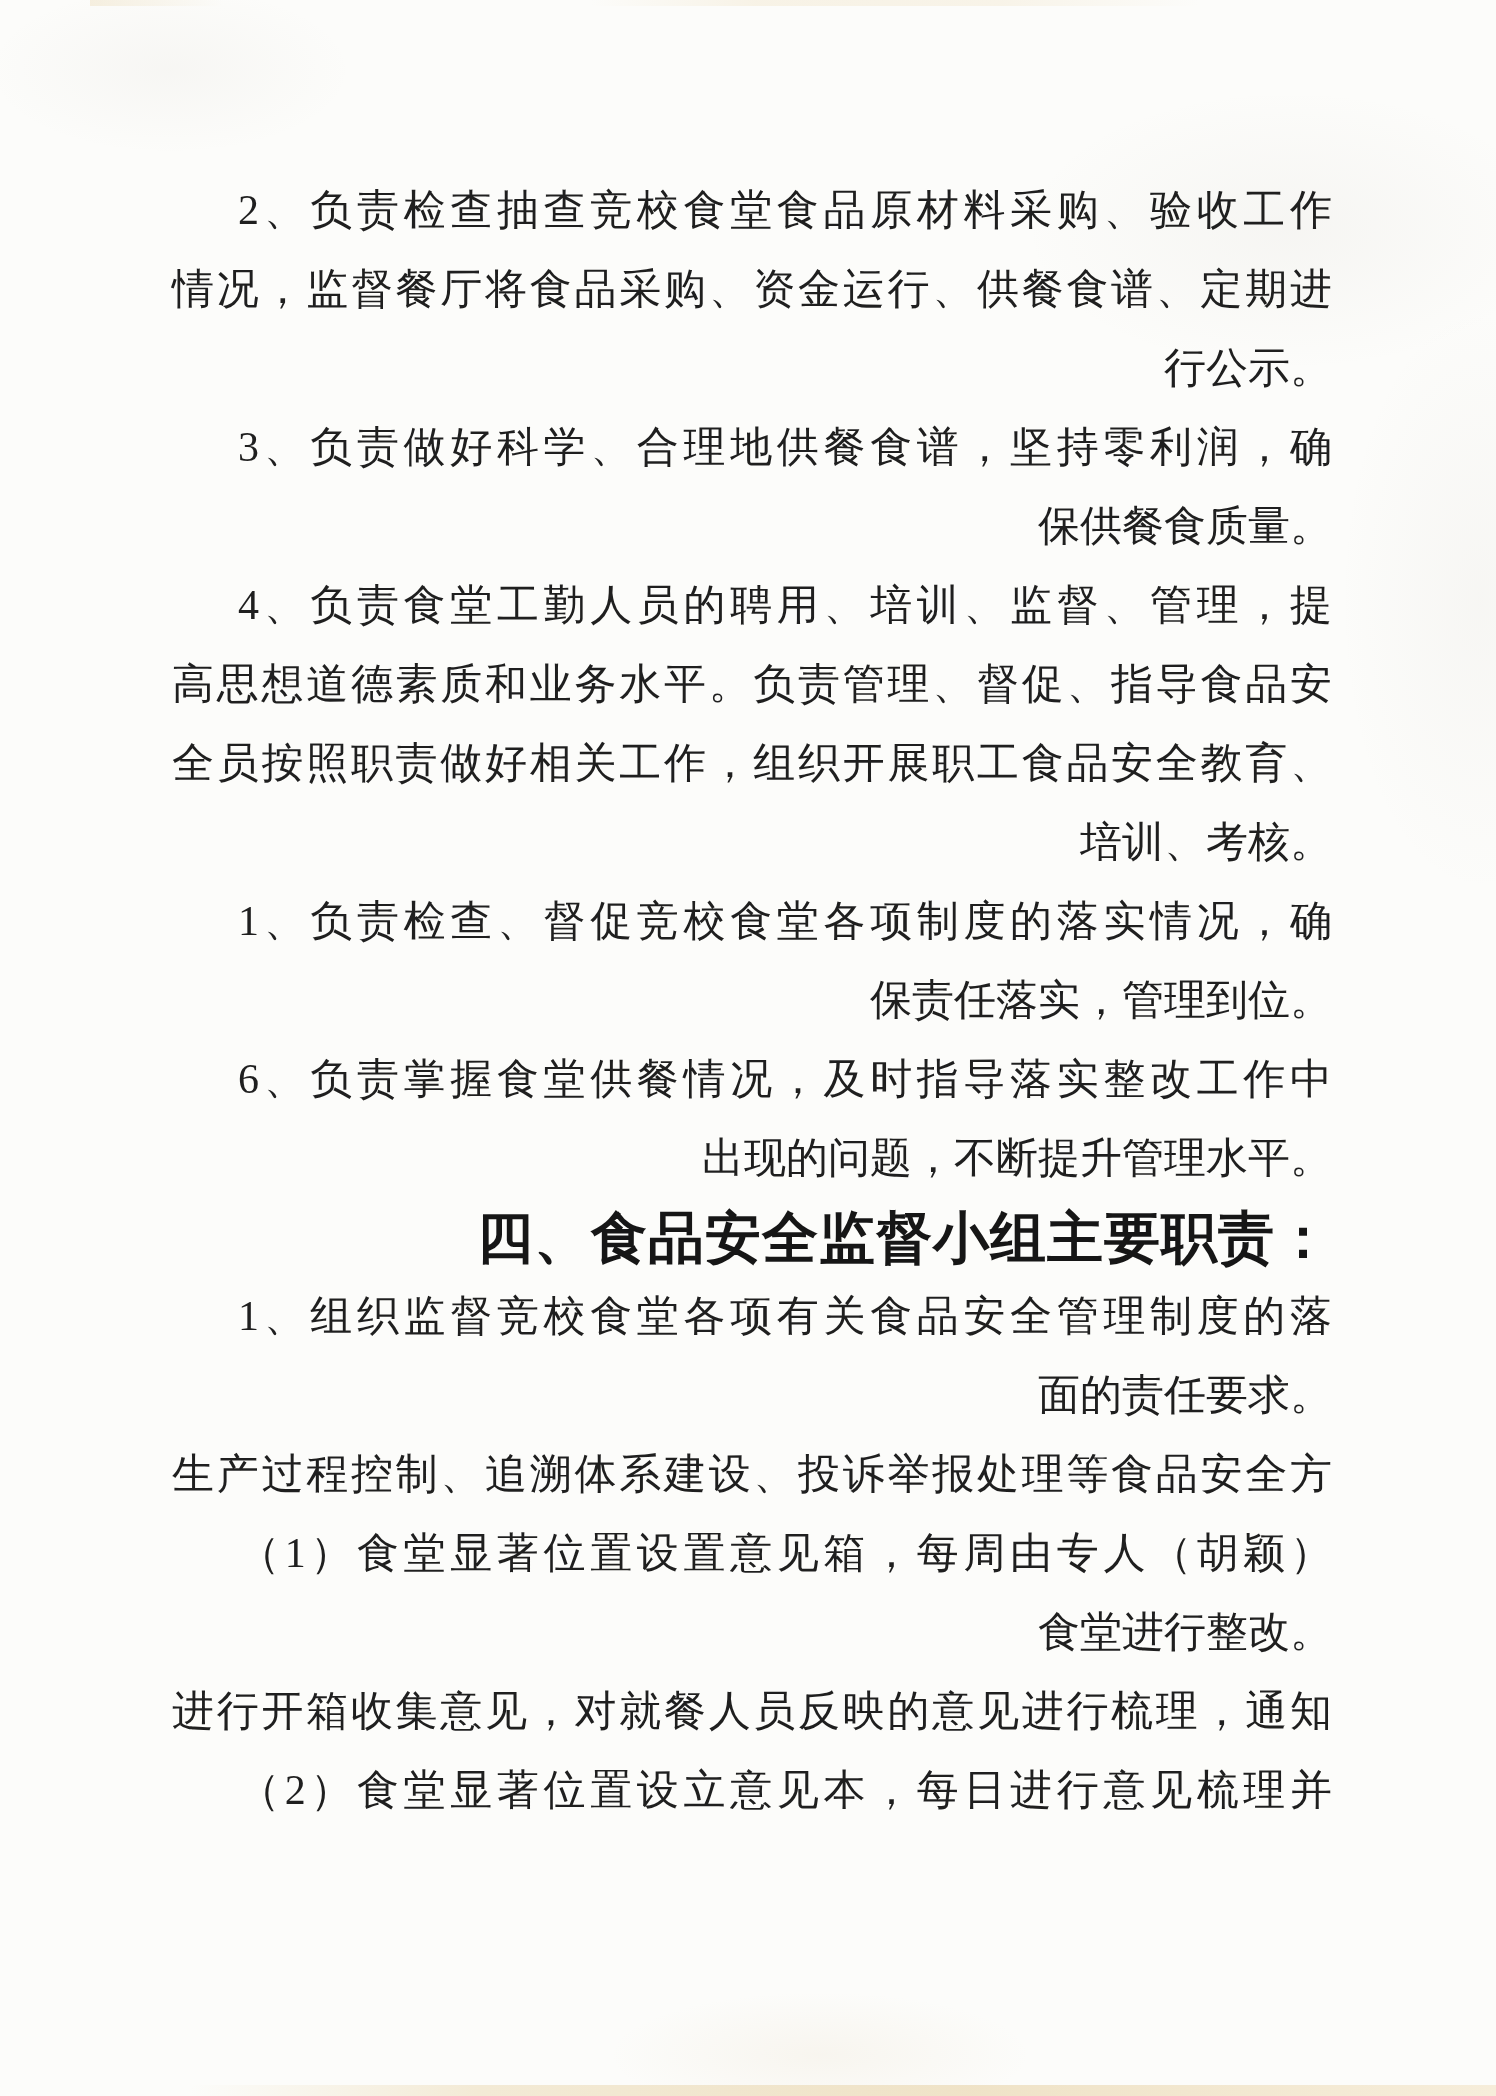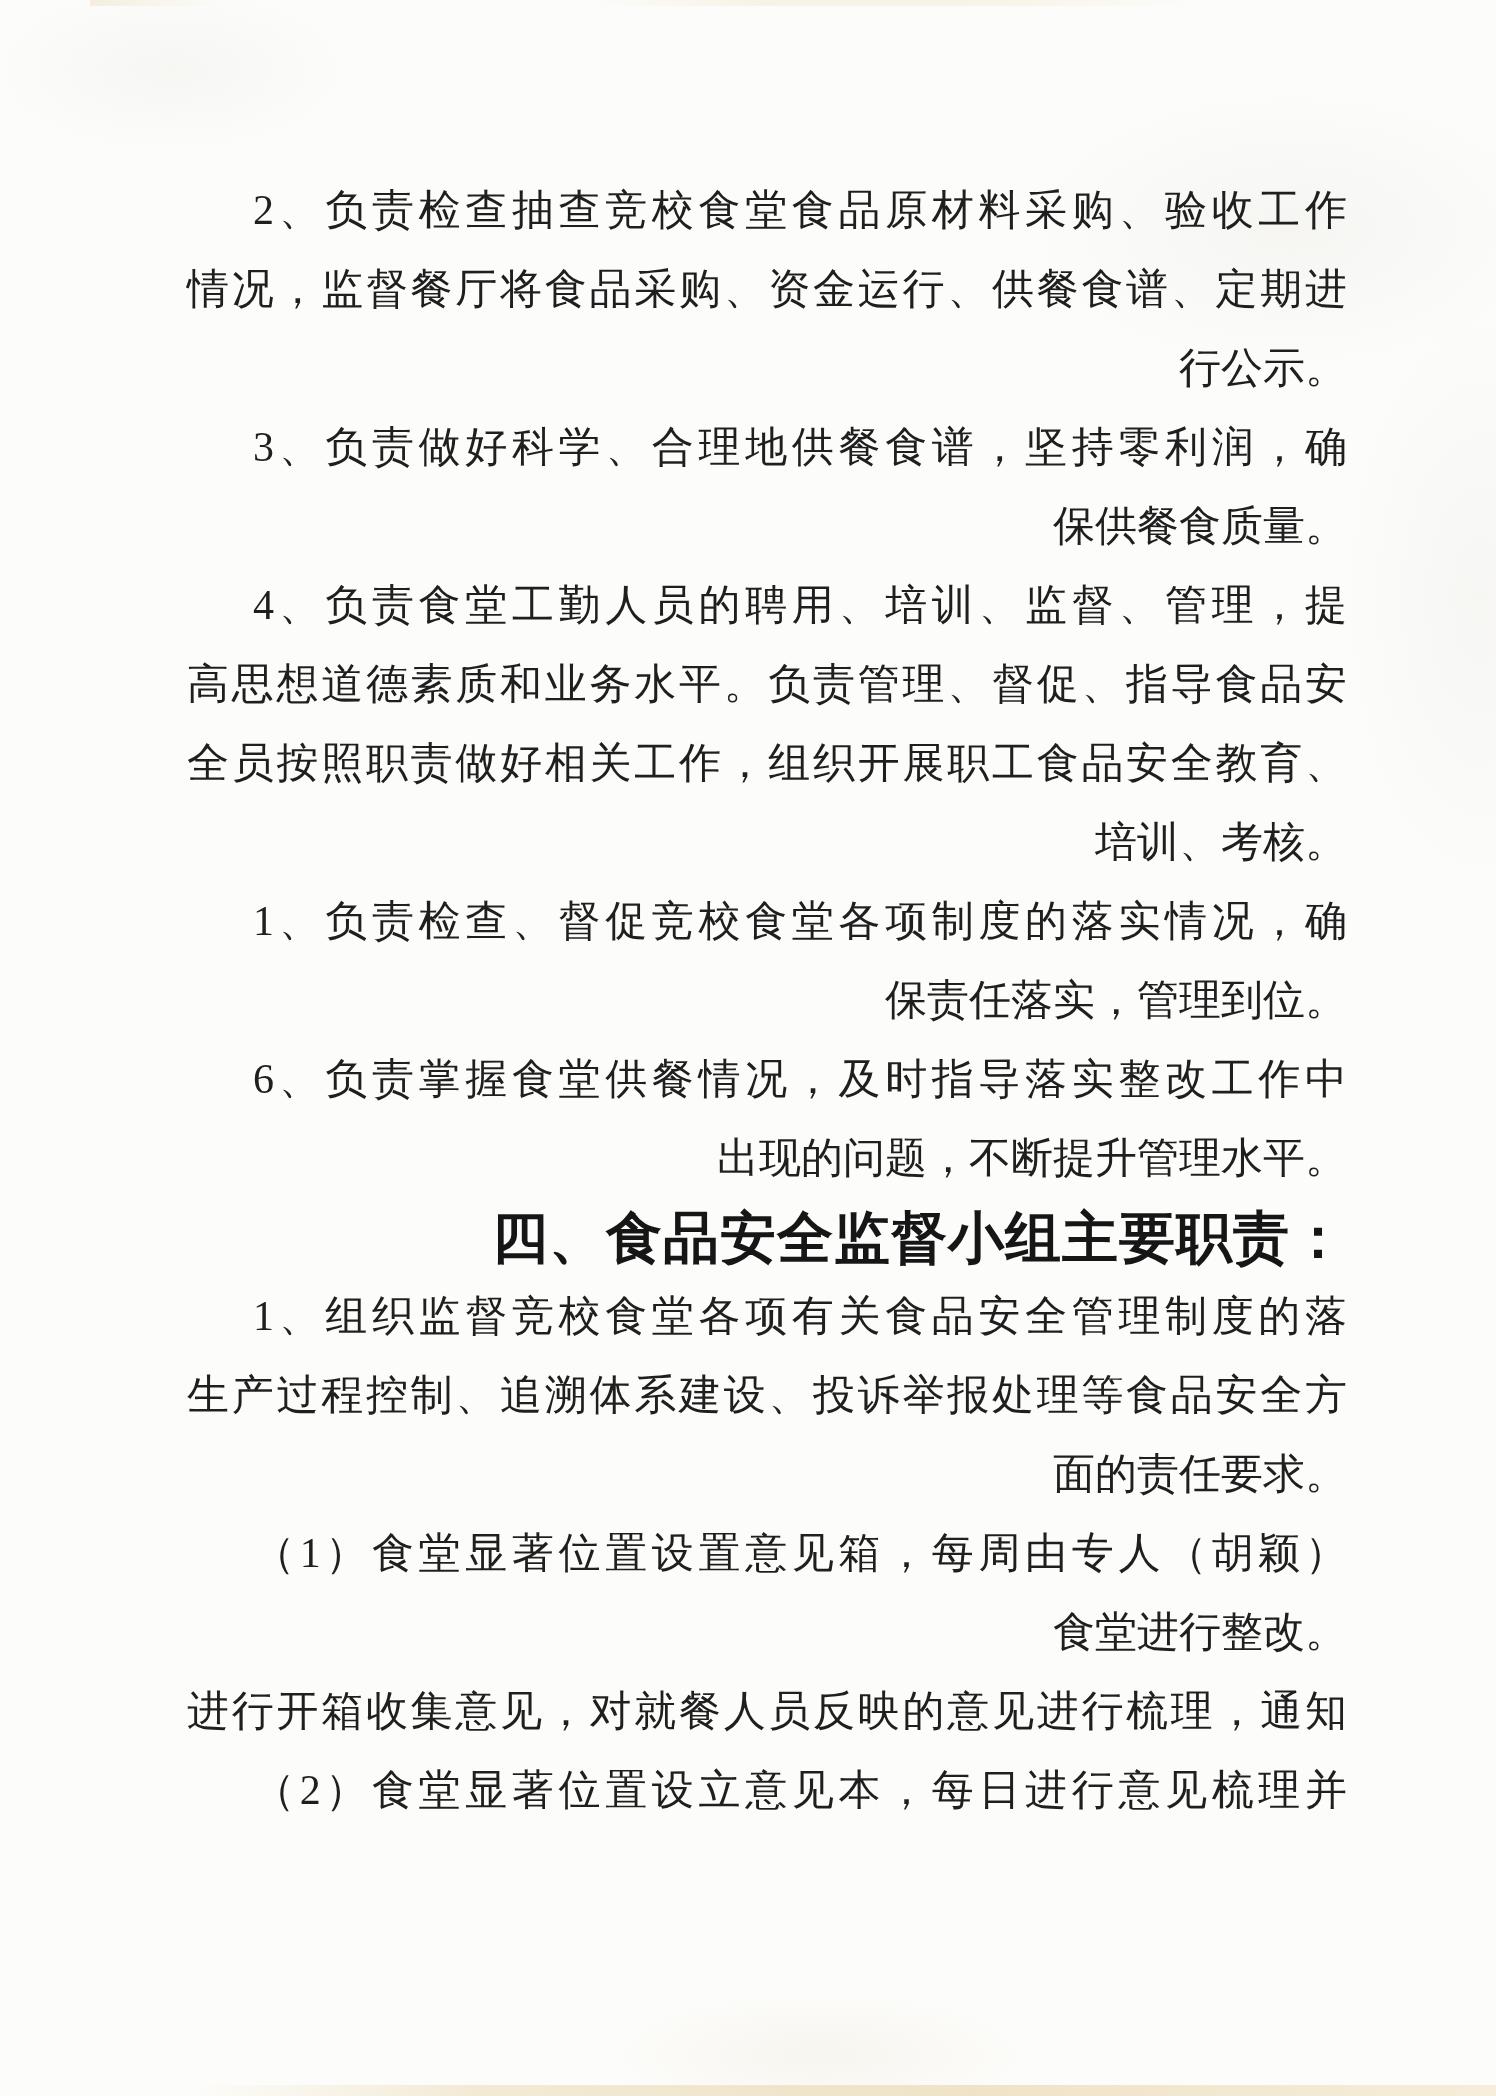--- a/index.html
+++ b/index.html
@@ -12,21 +12,21 @@
   .page::before{
     content:"";position:absolute;inset:0;pointer-events:none;
     background:
       radial-gradient(ellipse 260px 120px at 170px 70px, rgba(150,140,125,0.05), rgba(150,140,125,0) 70%),
       radial-gradient(ellipse 380px 200px at 1290px 230px, rgba(150,140,125,0.06), rgba(150,140,125,0) 70%),
       radial-gradient(ellipse 200px 420px at 1480px 600px, rgba(150,140,125,0.05), rgba(150,140,125,0) 70%),
       radial-gradient(ellipse 300px 90px at 820px 2055px, rgba(210,185,140,0.10), rgba(210,185,140,0) 70%);
   }
   .page{position:absolute;inset:0;}
   .content{
-    position:absolute;left:187px;top:171px;width:1160px;
+    position:absolute;left:172px;top:171px;width:1160px;
     font-size:42px;color:#1f1f1f;
   }
   .ln{
     height:79px;line-height:79px;white-space:normal;
     text-align:right;
     text-rendering:optimizeLegibility;
   }
   .ind{padding-left:66px;}
   .jst{
     text-align:justify;
@@ -66,22 +66,22 @@
     <div class="ln ind jst">4、负责食堂工勤人员的聘用、培训、监督、管理，提</div>
     <div class="ln jst">高思想道德素质和业务水平。负责管理、督促、指导食品安</div>
     <div class="ln jst">全员按照职责做好相关工作，组织开展职工食品安全教育、</div>
     <div class="ln">培训、考核。</div>
     <div class="ln ind jst">1、负责检查、督促竞校食堂各项制度的落实情况，确</div>
     <div class="ln">保责任落实，管理到位。</div>
     <div class="ln ind jst">6、负责掌握食堂供餐情况，及时指导落实整改工作中</div>
     <div class="ln">出现的问题，不断提升管理水平。</div>
     <div class="ln hd">四、食品安全监督小组主要职责：</div>
     <div class="ln ind jst">1、组织监督竞校食堂各项有关食品安全管理制度的落</div>
+    <div class="ln">面的责任要求。</div>
     <div class="ln jst">生产过程控制、追溯体系建设、投诉举报处理等食品安全方</div>
-    <div class="ln">面的责任要求。</div>
     <div class="ln ind jst">（1）食堂显著位置设置意见箱，每周由专人（胡颖）</div>
     <div class="ln">食堂进行整改。</div>
     <div class="ln jst">进行开箱收集意见，对就餐人员反映的意见进行梳理，通知</div>
     <div class="ln ind jst">（2）食堂显著位置设立意见本，每日进行意见梳理并</div>
   </div>
   <div class="scan-strip-top"></div>
   <div class="scan-strip-bottom"></div>
 </div>
 
 </body></html>

